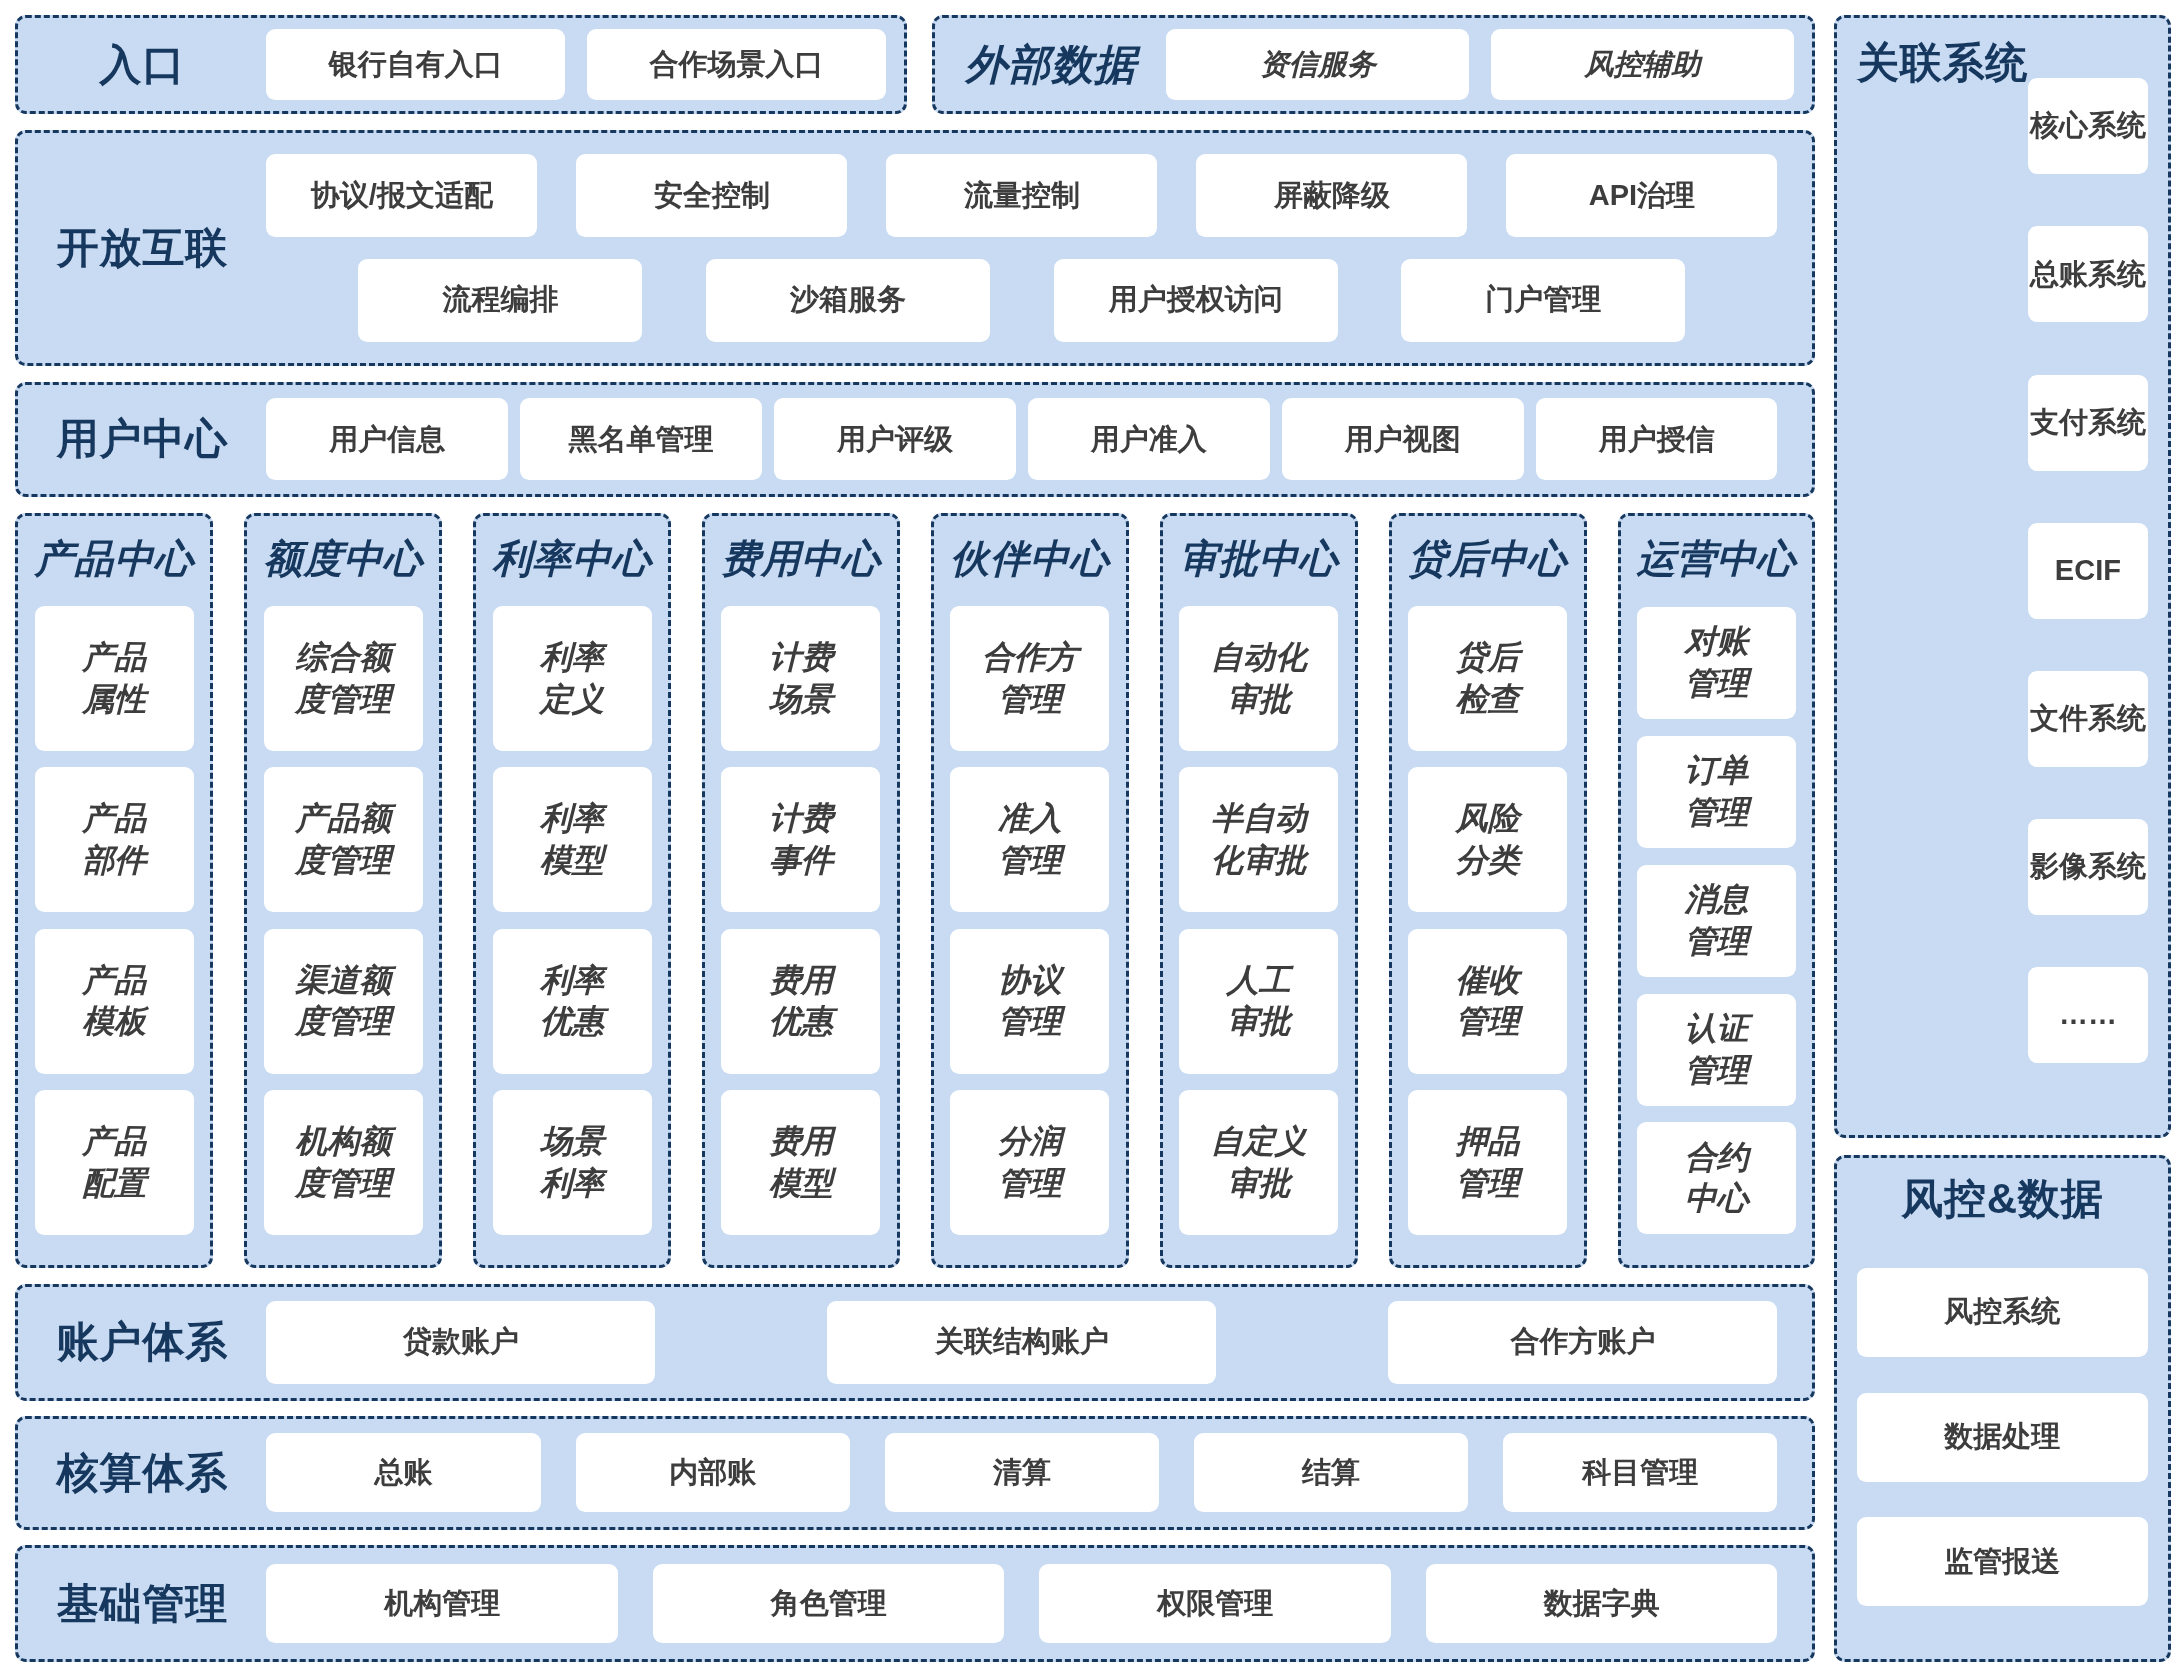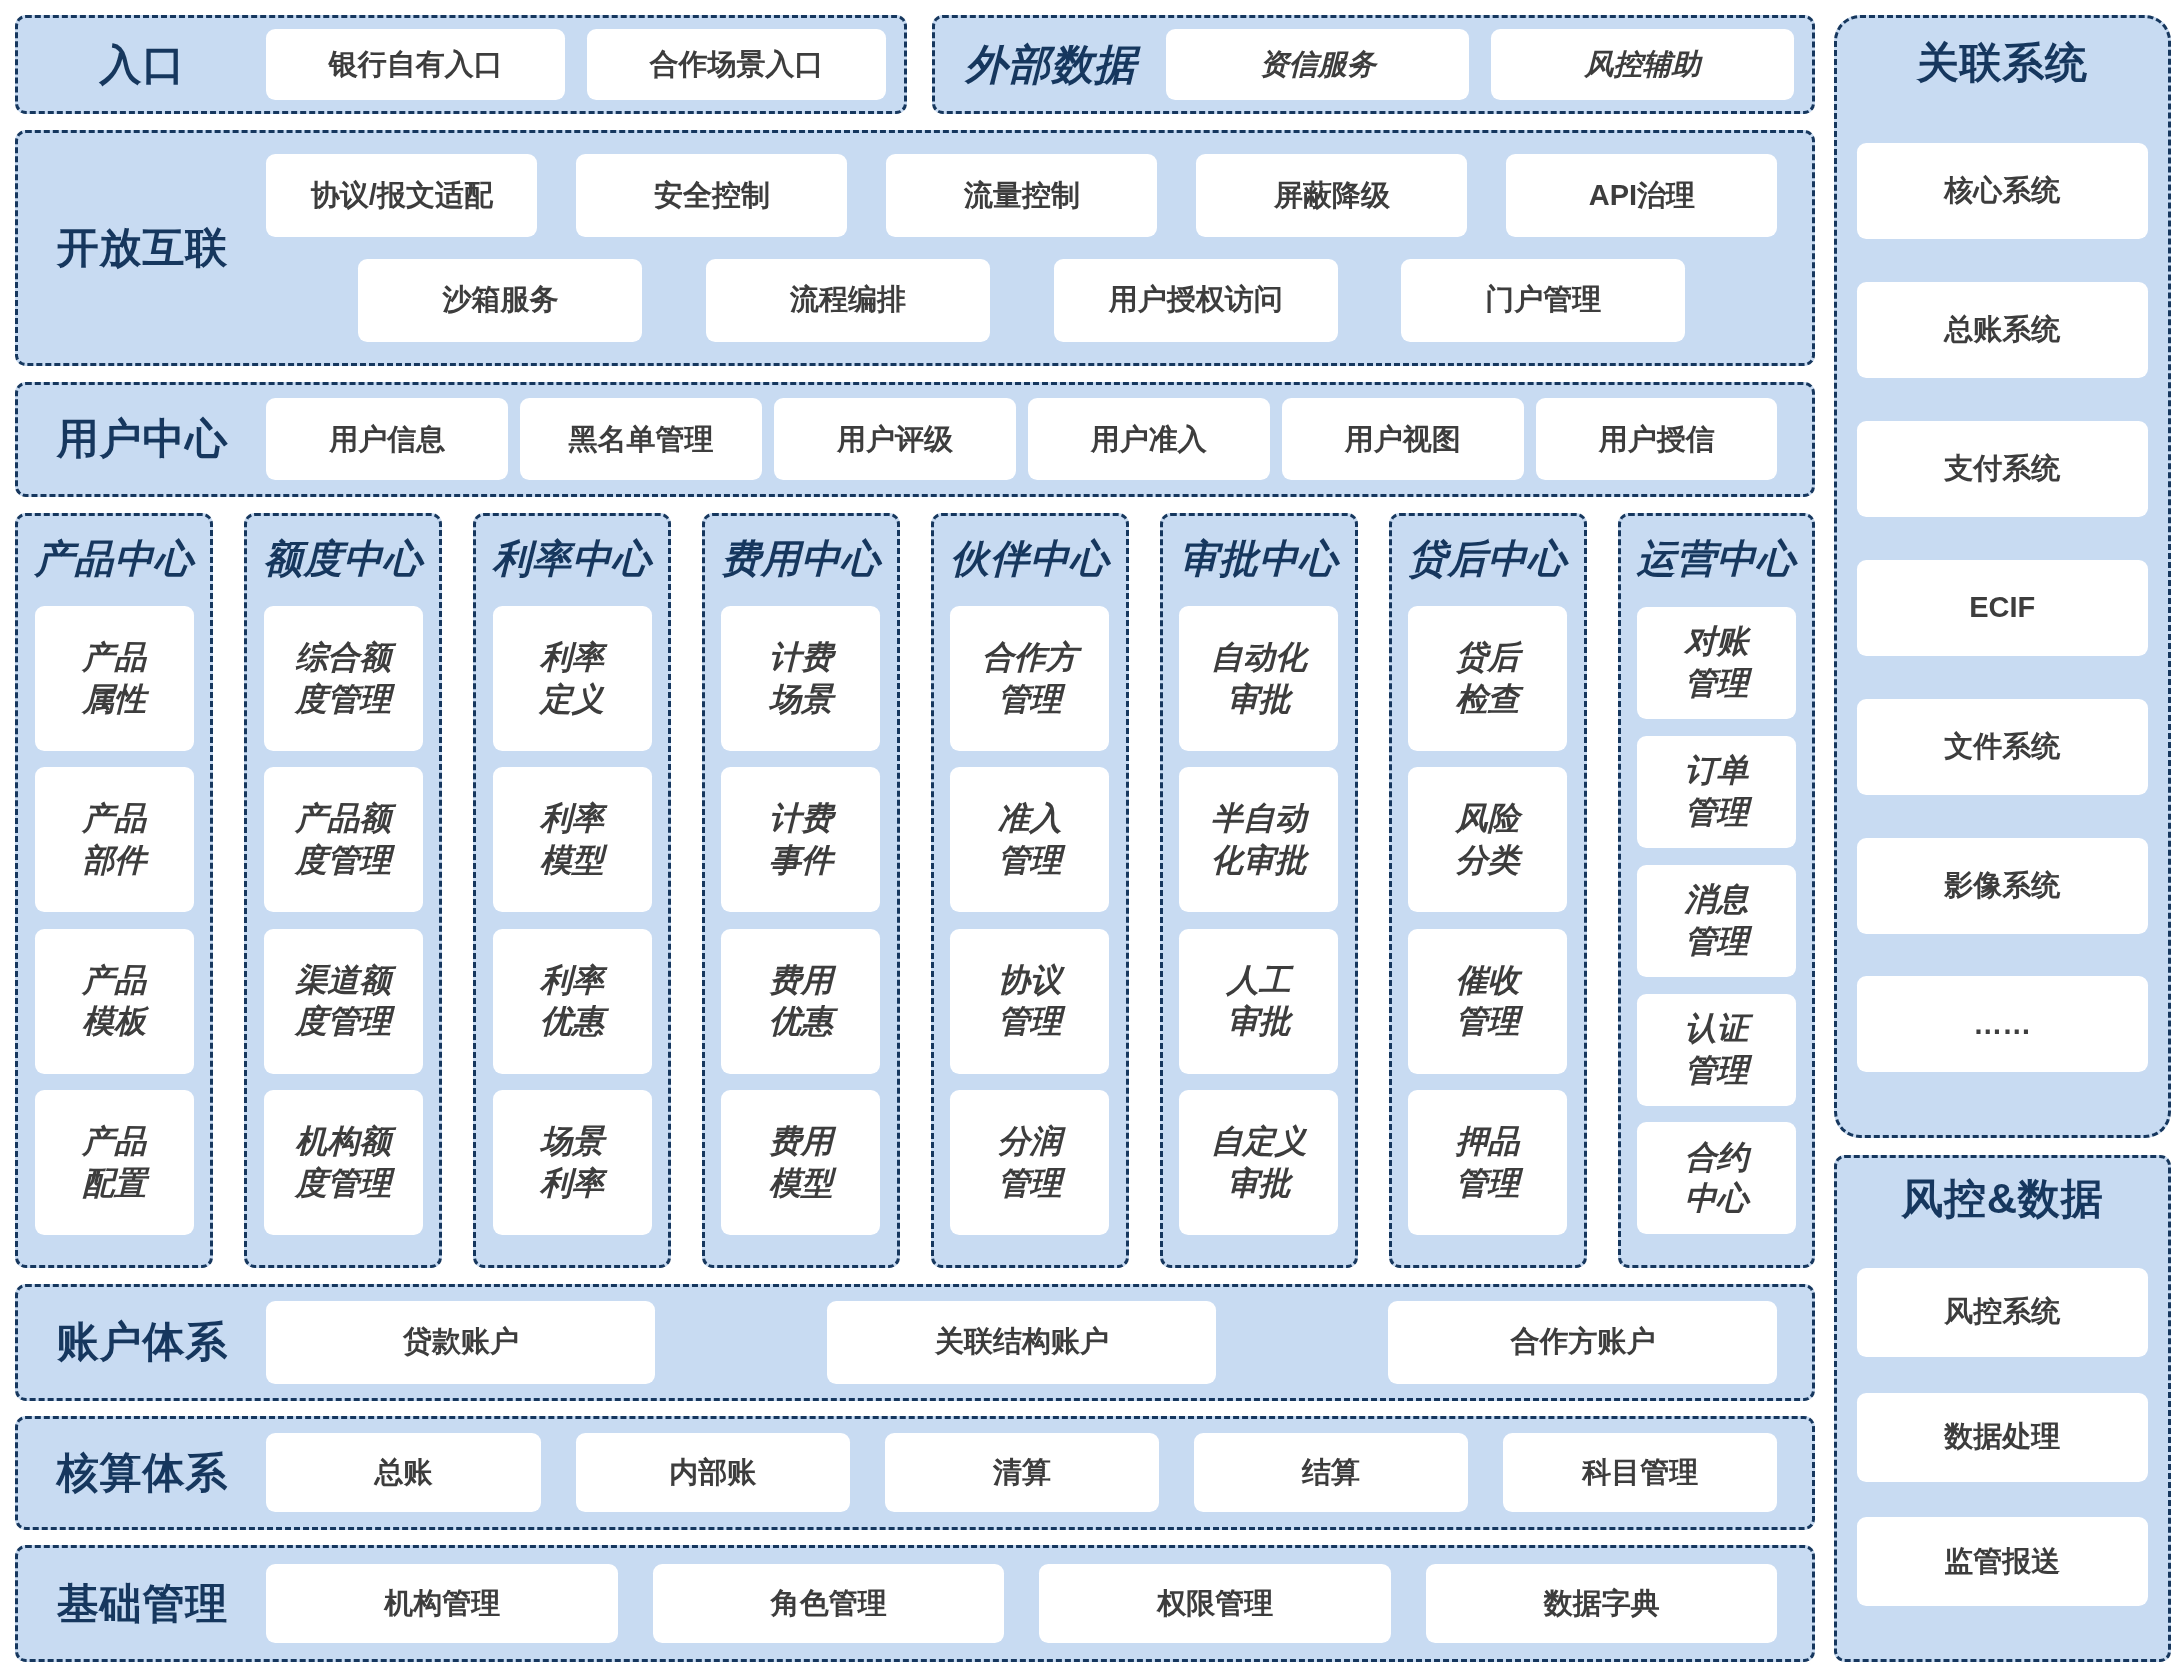--- a/index.html
+++ b/index.html
@@ -71,21 +71,21 @@
   .account-body { flex:1; display:flex; justify-content:space-between; padding-right:35px; }
   .account-body .wbox { width:389px; height:83px; }
 
   
   .sec-five { height:114px; display:flex; align-items:center; }
   .five-body { flex:1; display:flex; gap:35px; padding-right:35px; }
   .five-body .wbox { flex:1; height:79px; }
   .sec-basic { height:117px; }
 
   
-  .sec-related { flex:0 0 1123px; display:flex; flex-direction:column; padding:7.7px 20px 20px 20px;border-radius:26px; }
+  .sec-related { flex:0 0 1123px; display:flex; padding:7.7px 20px 20px 20px; }
   .sec-related .sec-title { height:74px; }
   .side-items { flex:1; display:flex; flex-direction:column; justify-content:space-evenly; }
   .side-items .wbox { height:96px; }
 
   .sec-risk { flex:1; display:flex; flex-direction:column; padding:7.7px 20px 17px 20px; }
   .sec-risk .sec-title { height:66px; }
   .sec-risk .side-items .wbox { height:89px; }
 </style>
 </head>
 <body>
@@ -115,22 +115,22 @@
         <div class="open-row1">
 
         <div class="wbox">协议/报文适配</div>
             <div class="wbox">安全控制</div>
             <div class="wbox">流量控制</div>
             <div class="wbox">屏蔽降级</div>
             <div class="wbox">API治理</div>
           </div>
         <div class="open-row2">
 
-        <div class="wbox">沙箱服务</div>
-            <div class="wbox">流程编排</div>
+        <div class="wbox">流程编排</div>
+            <div class="wbox">沙箱服务</div>
             <div class="wbox">用户授权访问</div>
             <div class="wbox">门户管理</div>
           </div>
       </div>
     </section>
 
     <section class="sec sec-user">
       <div class="sec-title row-label">用户中心</div>
       <div class="user-body">
 

